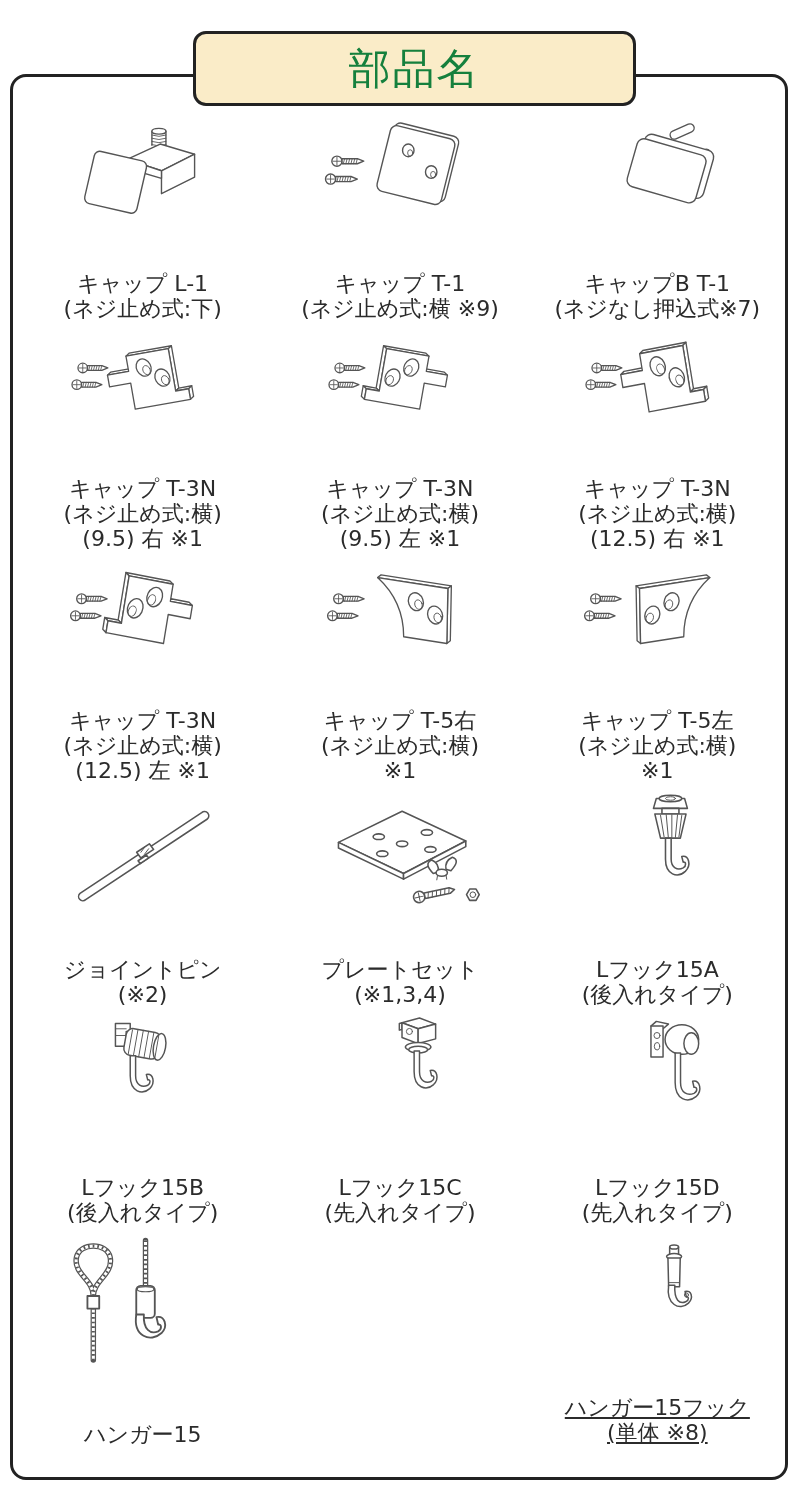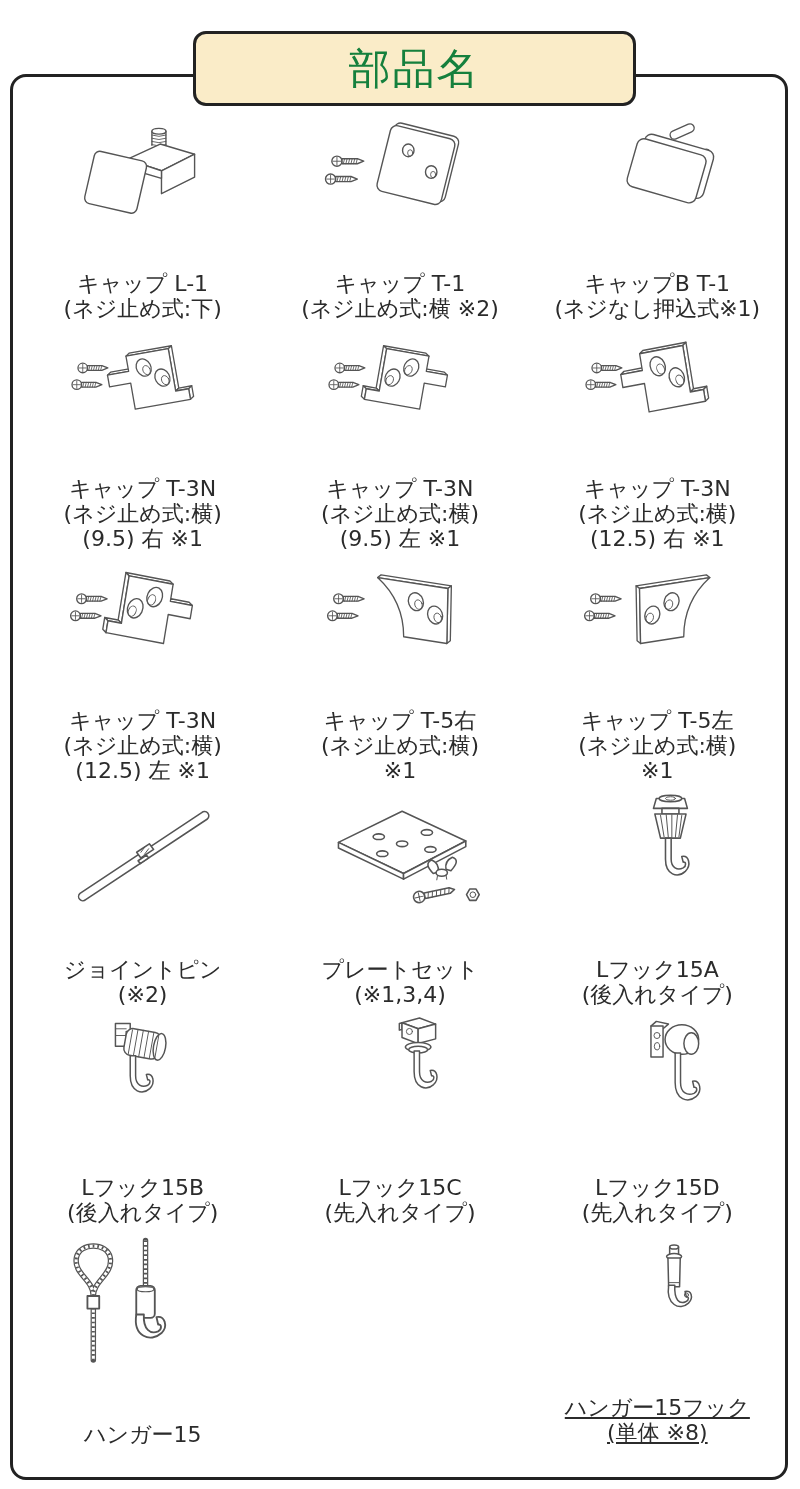--- a/index.html
+++ b/index.html
@@ -227,34 +227,34 @@
   </div>
 
   <div class="cell">
     <div class="fig">
       <svg width="250" height="160" viewBox="0 0 250 170">
           <use href="#art-cap-t1"></use>
         </svg>
     </div>
     <div class="label">
       <div>キャップ T-1</div>
-        <div>(ネジ止め式:横 ※2)</div>
+        <div>(ネジ止め式:横 ※9)</div>
         <div></div>
     </div>
   </div>
 
   <div class="cell">
     <div class="fig">
       <svg width="250" height="160" viewBox="0 0 250 170">
           <use href="#art-cap-bt1"></use>
         </svg>
     </div>
     <div class="label">
       <div>キャップB T-1</div>
-        <div>(ネジなし押込式※1)</div>
+        <div>(ネジなし押込式※7)</div>
         <div></div>
     </div>
   </div>
 
   <div class="cell">
     <div class="fig">
       <svg width="250" height="155" viewBox="0 0 250 170">
         <use href="#art-screw" x="14" y="56" width="56" height="22"></use>
         <use href="#art-screw" x="4" y="84" width="56" height="22"></use>
         <use href="#art-t3n-plate"></use>

